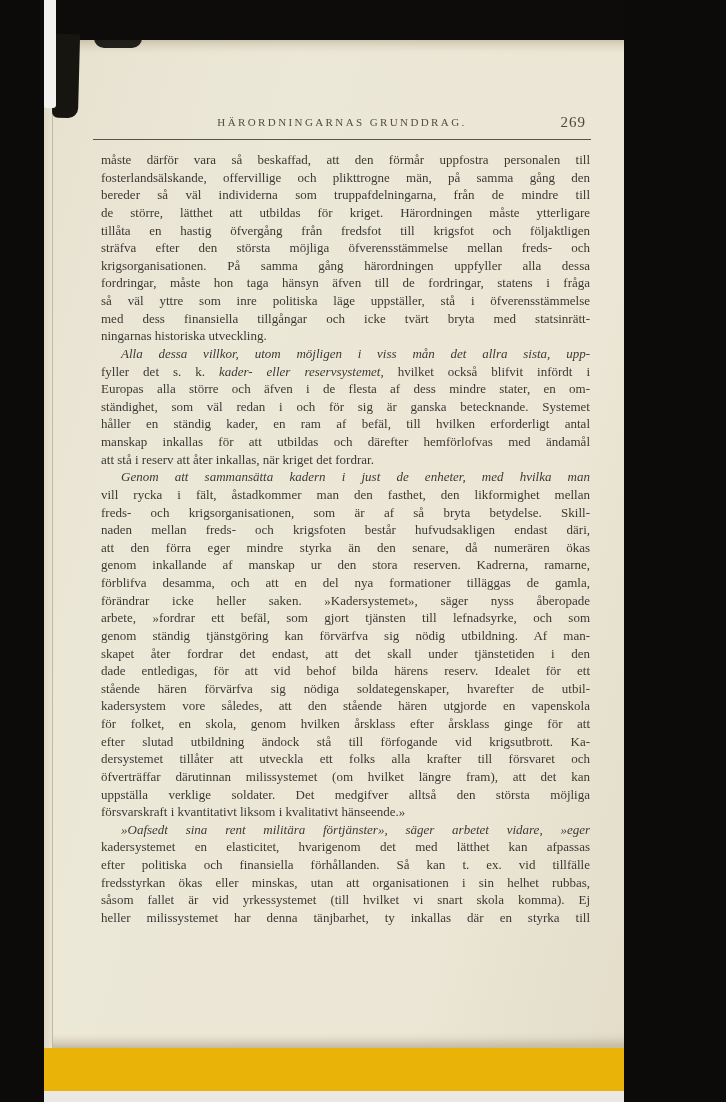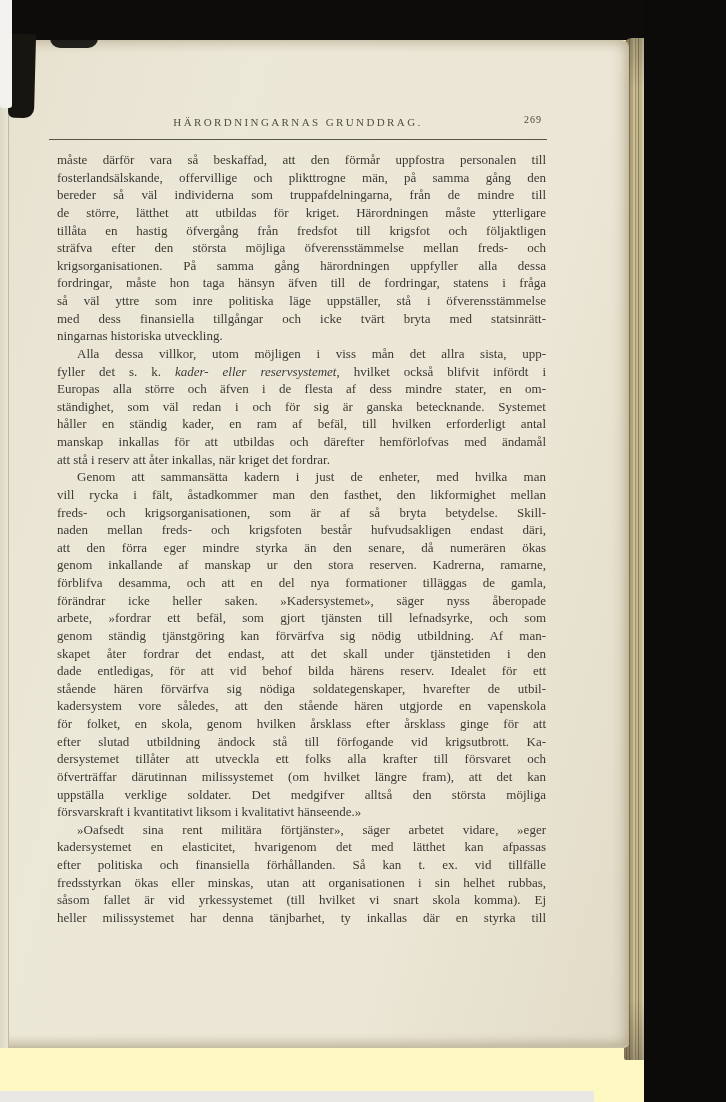--- a/index.html
+++ b/index.html
@@ -1,22 +1,23 @@
 <!DOCTYPE html>
 <html><head>
 <meta charset="utf-8">
 <style>
   * { margin: 0; padding: 0; box-sizing: border-box; }
   html, body { background: #0c0b09; }
   .photo {
     position: relative;
-    width: 644px; height: 1102px;
-    background: #fef9c3;
+    width: 580px; height: 1102px;
+    background: #eab308;
     overflow: hidden;
     font-family: "Liberation Serif", serif;
+    margin-left: 44px;
   }
   
   .cover-edge {
     position: absolute; left: 644px; top: 24px; width: 72px; height: 1056px;
     background-color: #28220f;
     background-image:
       repeating-linear-gradient(127deg, rgba(84,72,40,.38) 0 2px, rgba(10,8,4,.38) 2px 4px),
       repeating-linear-gradient(37deg, rgba(62,53,28,.30) 0 2px, rgba(15,12,6,.30) 2px 4px);
     border-radius: 8px 16px 14px 8px;
   }
@@ -59,34 +60,34 @@
   
   .header-row { position: absolute; left: 49px; top: 114px; width: 498px; height: 18px; }
   .header-title {
     position: absolute; left: 0; right: 0; top: 2px;
     text-align: center;
     font-size: 11px; letter-spacing: 2.4px;
     color: #514e45;
   }
   .page-number {
     position: absolute; right: 5px; top: 0;
-    font-size: 10px; letter-spacing: 1px;
+    font-size: 15px; letter-spacing: 1px;
     color: #4a473e;
   }
   .header-rule { position: absolute; left: 49px; top: 139px; width: 498px; height: 1px; background: #56534b; }
   
   .body-text { position: absolute; left: 57px; top: 151px; width: 489px; }
   .line {
     font-size: 13px; line-height: 17.62px;
     color: #3b3933;
     text-align: justify;
     text-align-last: justify;
   }
   .line.end { text-align-last: left; }
-  .para.indent .line:first-child { text-indent: 20px; }
+  .para.indent .line:first-child { text-indent: 20px; font-style: italic; }
   .line i { font-style: italic; }
 </style>
 </head>
 <body>
 
 <div class="photo">
   <div class="top-band"></div>
   <div class="cover-edge"></div>
   <div class="fore-edge"></div>
   <div class="gilt-edge"></div>

